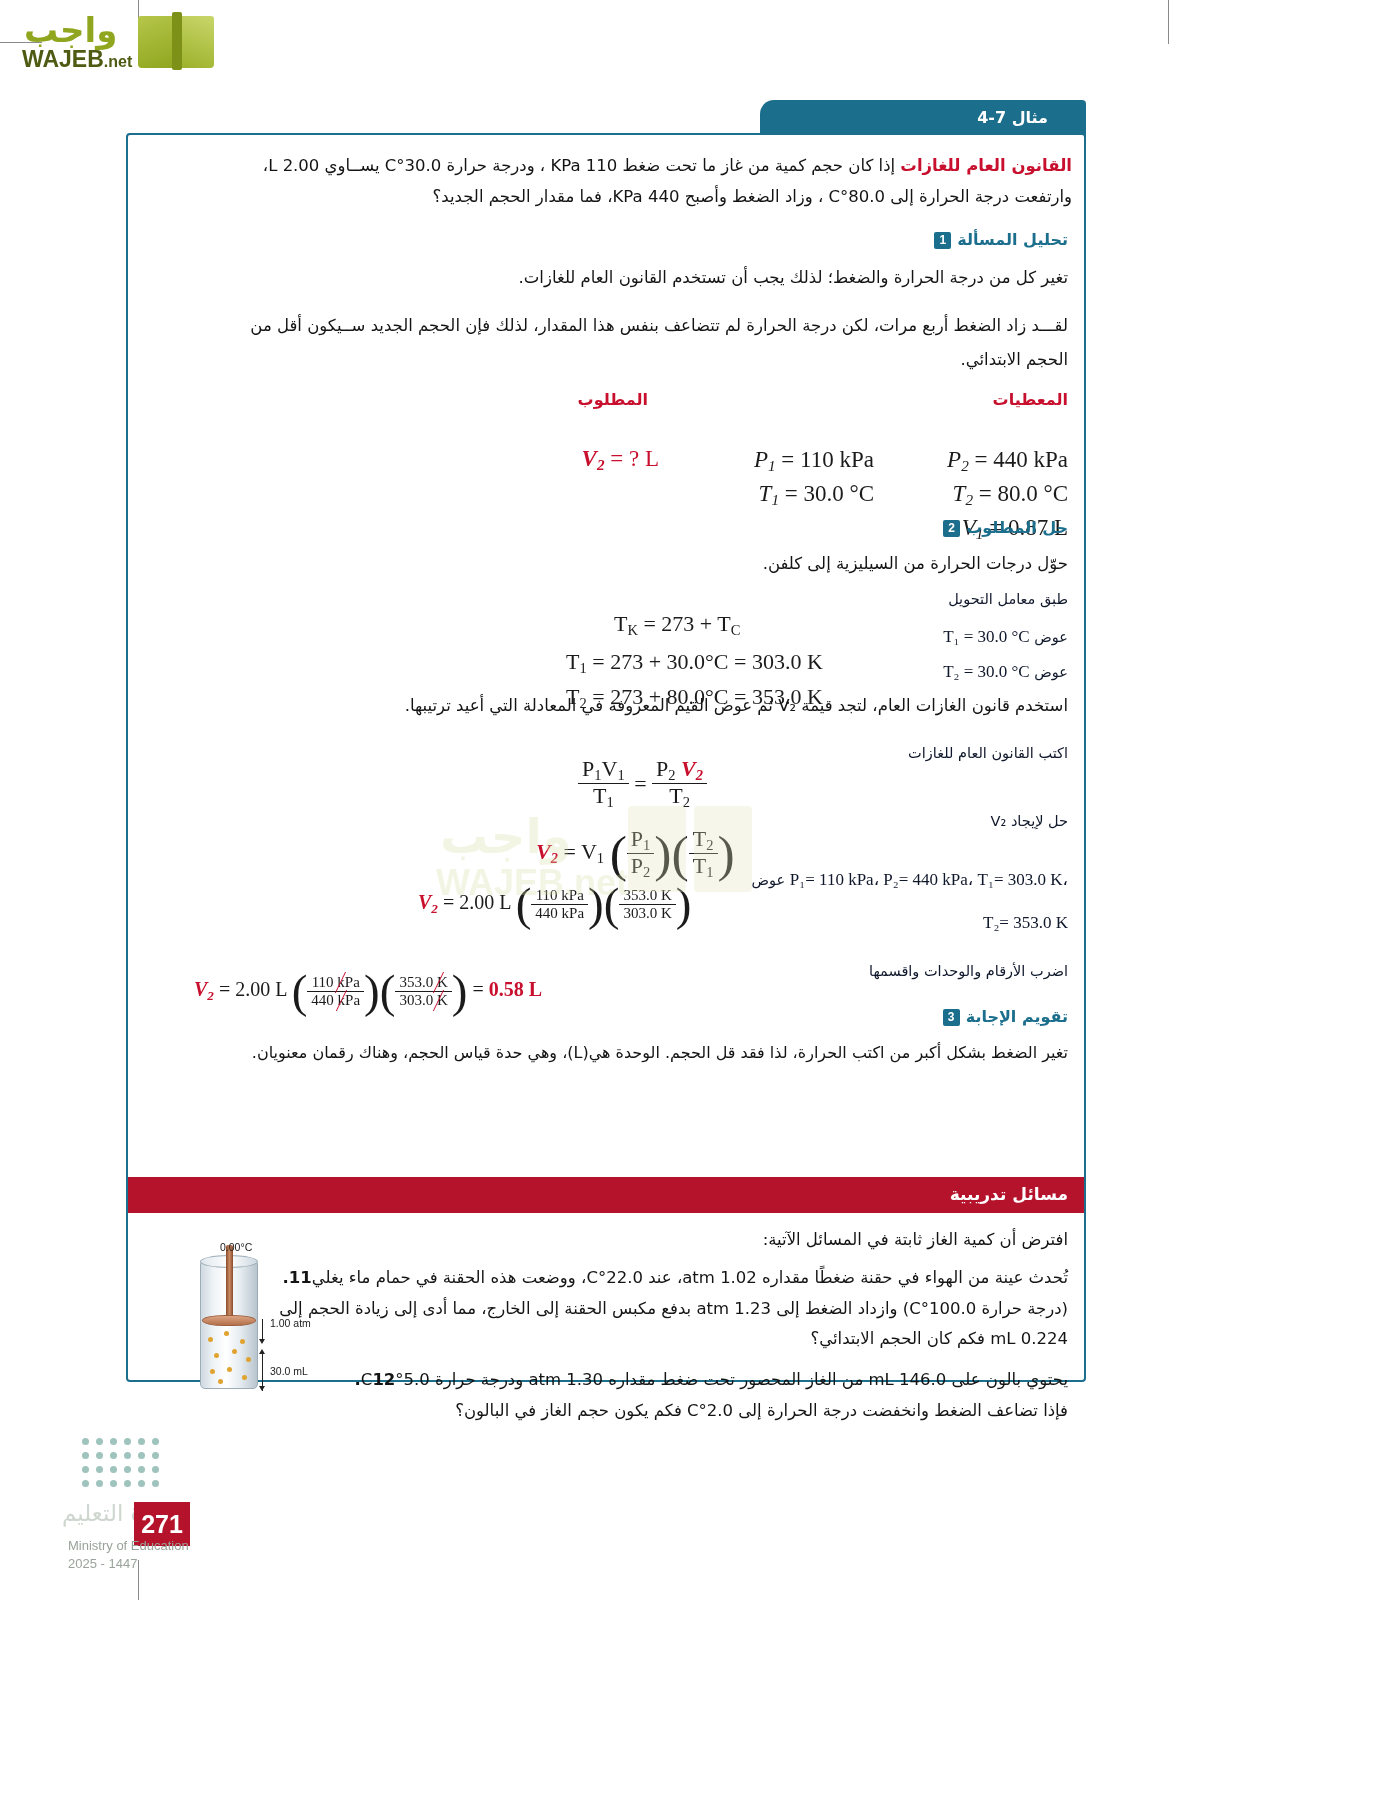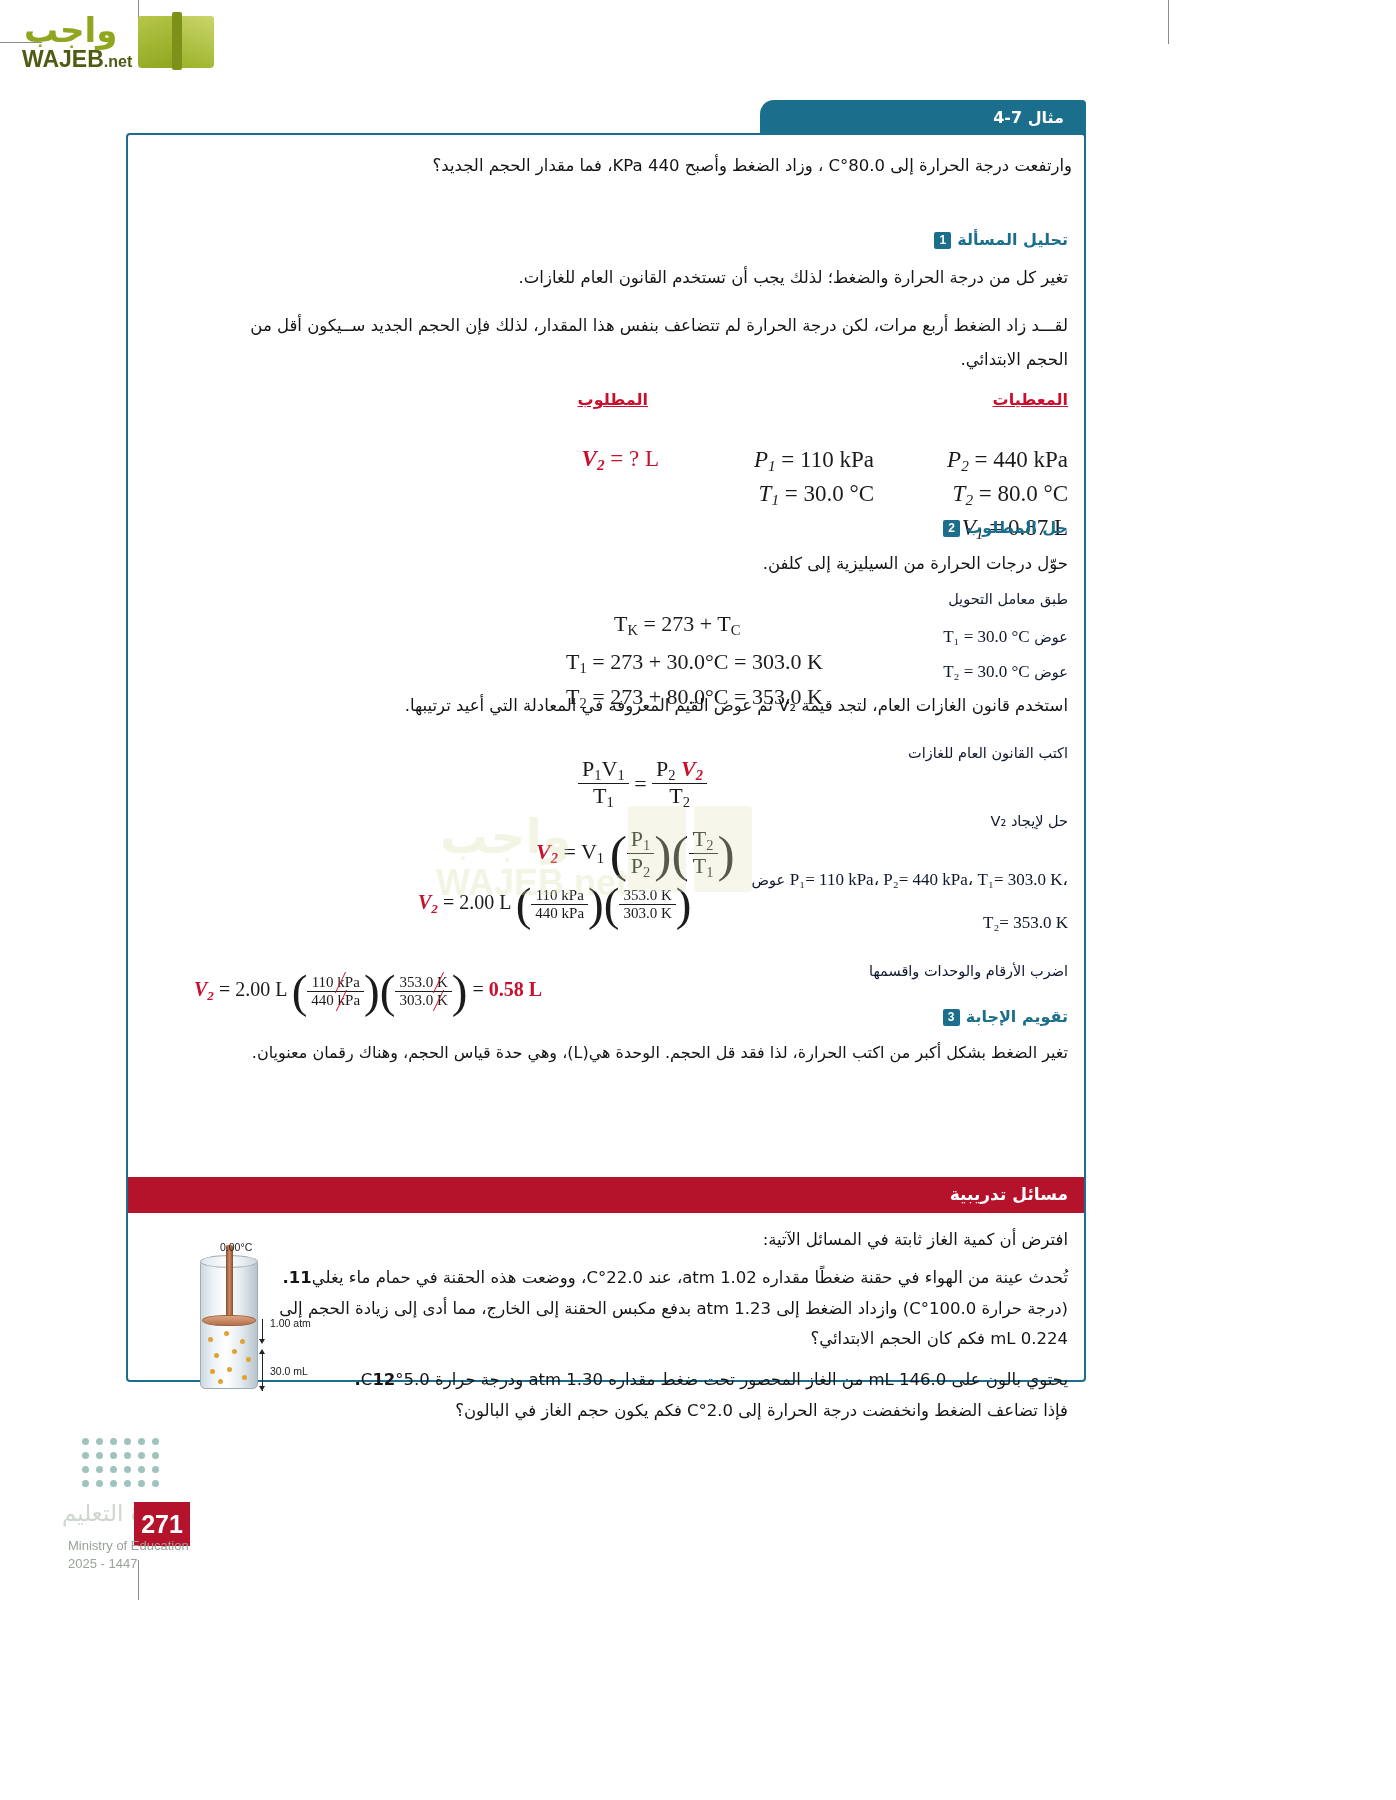--- a/index.html
+++ b/index.html
@@ -42,28 +42,27 @@
     background: #fff;
   }
   .tab {
     position: absolute; left: 760px; top: 100px;
     width: 326px; height: 37px;
     background: #1b6e8c;
     border-radius: 14px 4px 0 0;
     color: #fff; direction: rtl;
     font-family: "DejaVu Sans", sans-serif;
     font-size: 16px; font-weight: bold;
-    padding: 8px 22px 0 0; text-align: right;
+    padding: 8px 38px 0 0; text-align: right;
   }
 
   
   .ar {
     direction: rtl; text-align: right;
     font-family: "DejaVu Sans", "Liberation Sans", sans-serif;
-    text-decoration: underline;
   }
   .body-ar {
     direction: rtl; text-align: justify;
     font-family: "DejaVu Sans", sans-serif;
     font-size: 16.5px; line-height: 1.85; color: #141414;
   }
 
   
   .sec-head {
     position: absolute; direction: rtl; text-align: right;
@@ -216,20 +215,24 @@
         <div class="pg r"></div>
         <div class="spine"></div>
     </div>
   </div>
 
   <div class="tab">مثال 7-4</div>
 
   <div class="card">
 
     <div class="body-ar" style="position:absolute;left:16px;top:16px;width:928px;">
+      <div style="text-align:justify;">
+        <b class="red">القانون العام للغازات</b>
+        <span>إذا كان حجم كمية من غاز ما تحت ضغط 110 KPa ، ودرجة حرارة 30.0°C يســاوي 2.00 L،</span>
+      </div>
       <div style="text-align:right;">وارتفعت درجة الحرارة إلى 80.0°C ، وزاد الضغط وأصبح 440 KPa، فما مقدار الحجم الجديد؟</div>
     </div>
 
     <div class="sec-head" style="right:16px;top:95px;">
       <span>تحليل المسألة</span><span class="sec-num">1</span>
     </div>
     <div class="body-ar" style="position:absolute;right:16px;top:128px;width:928px;">تغير كل من درجة الحرارة والضغط؛ لذلك يجب أن تستخدم القانون العام للغازات.</div>
     <div class="body-ar" style="position:absolute;right:16px;top:176px;width:928px;">لقـــد زاد الضغط أربع مرات، لكن درجة الحرارة لم تتضاعف بنفس هذا المقدار، لذلك فإن الحجم الجديد ســيكون أقل من</div>
     <div class="body-ar" style="position:absolute;right:16px;top:210px;width:928px;">الحجم الابتدائي.</div>
 

